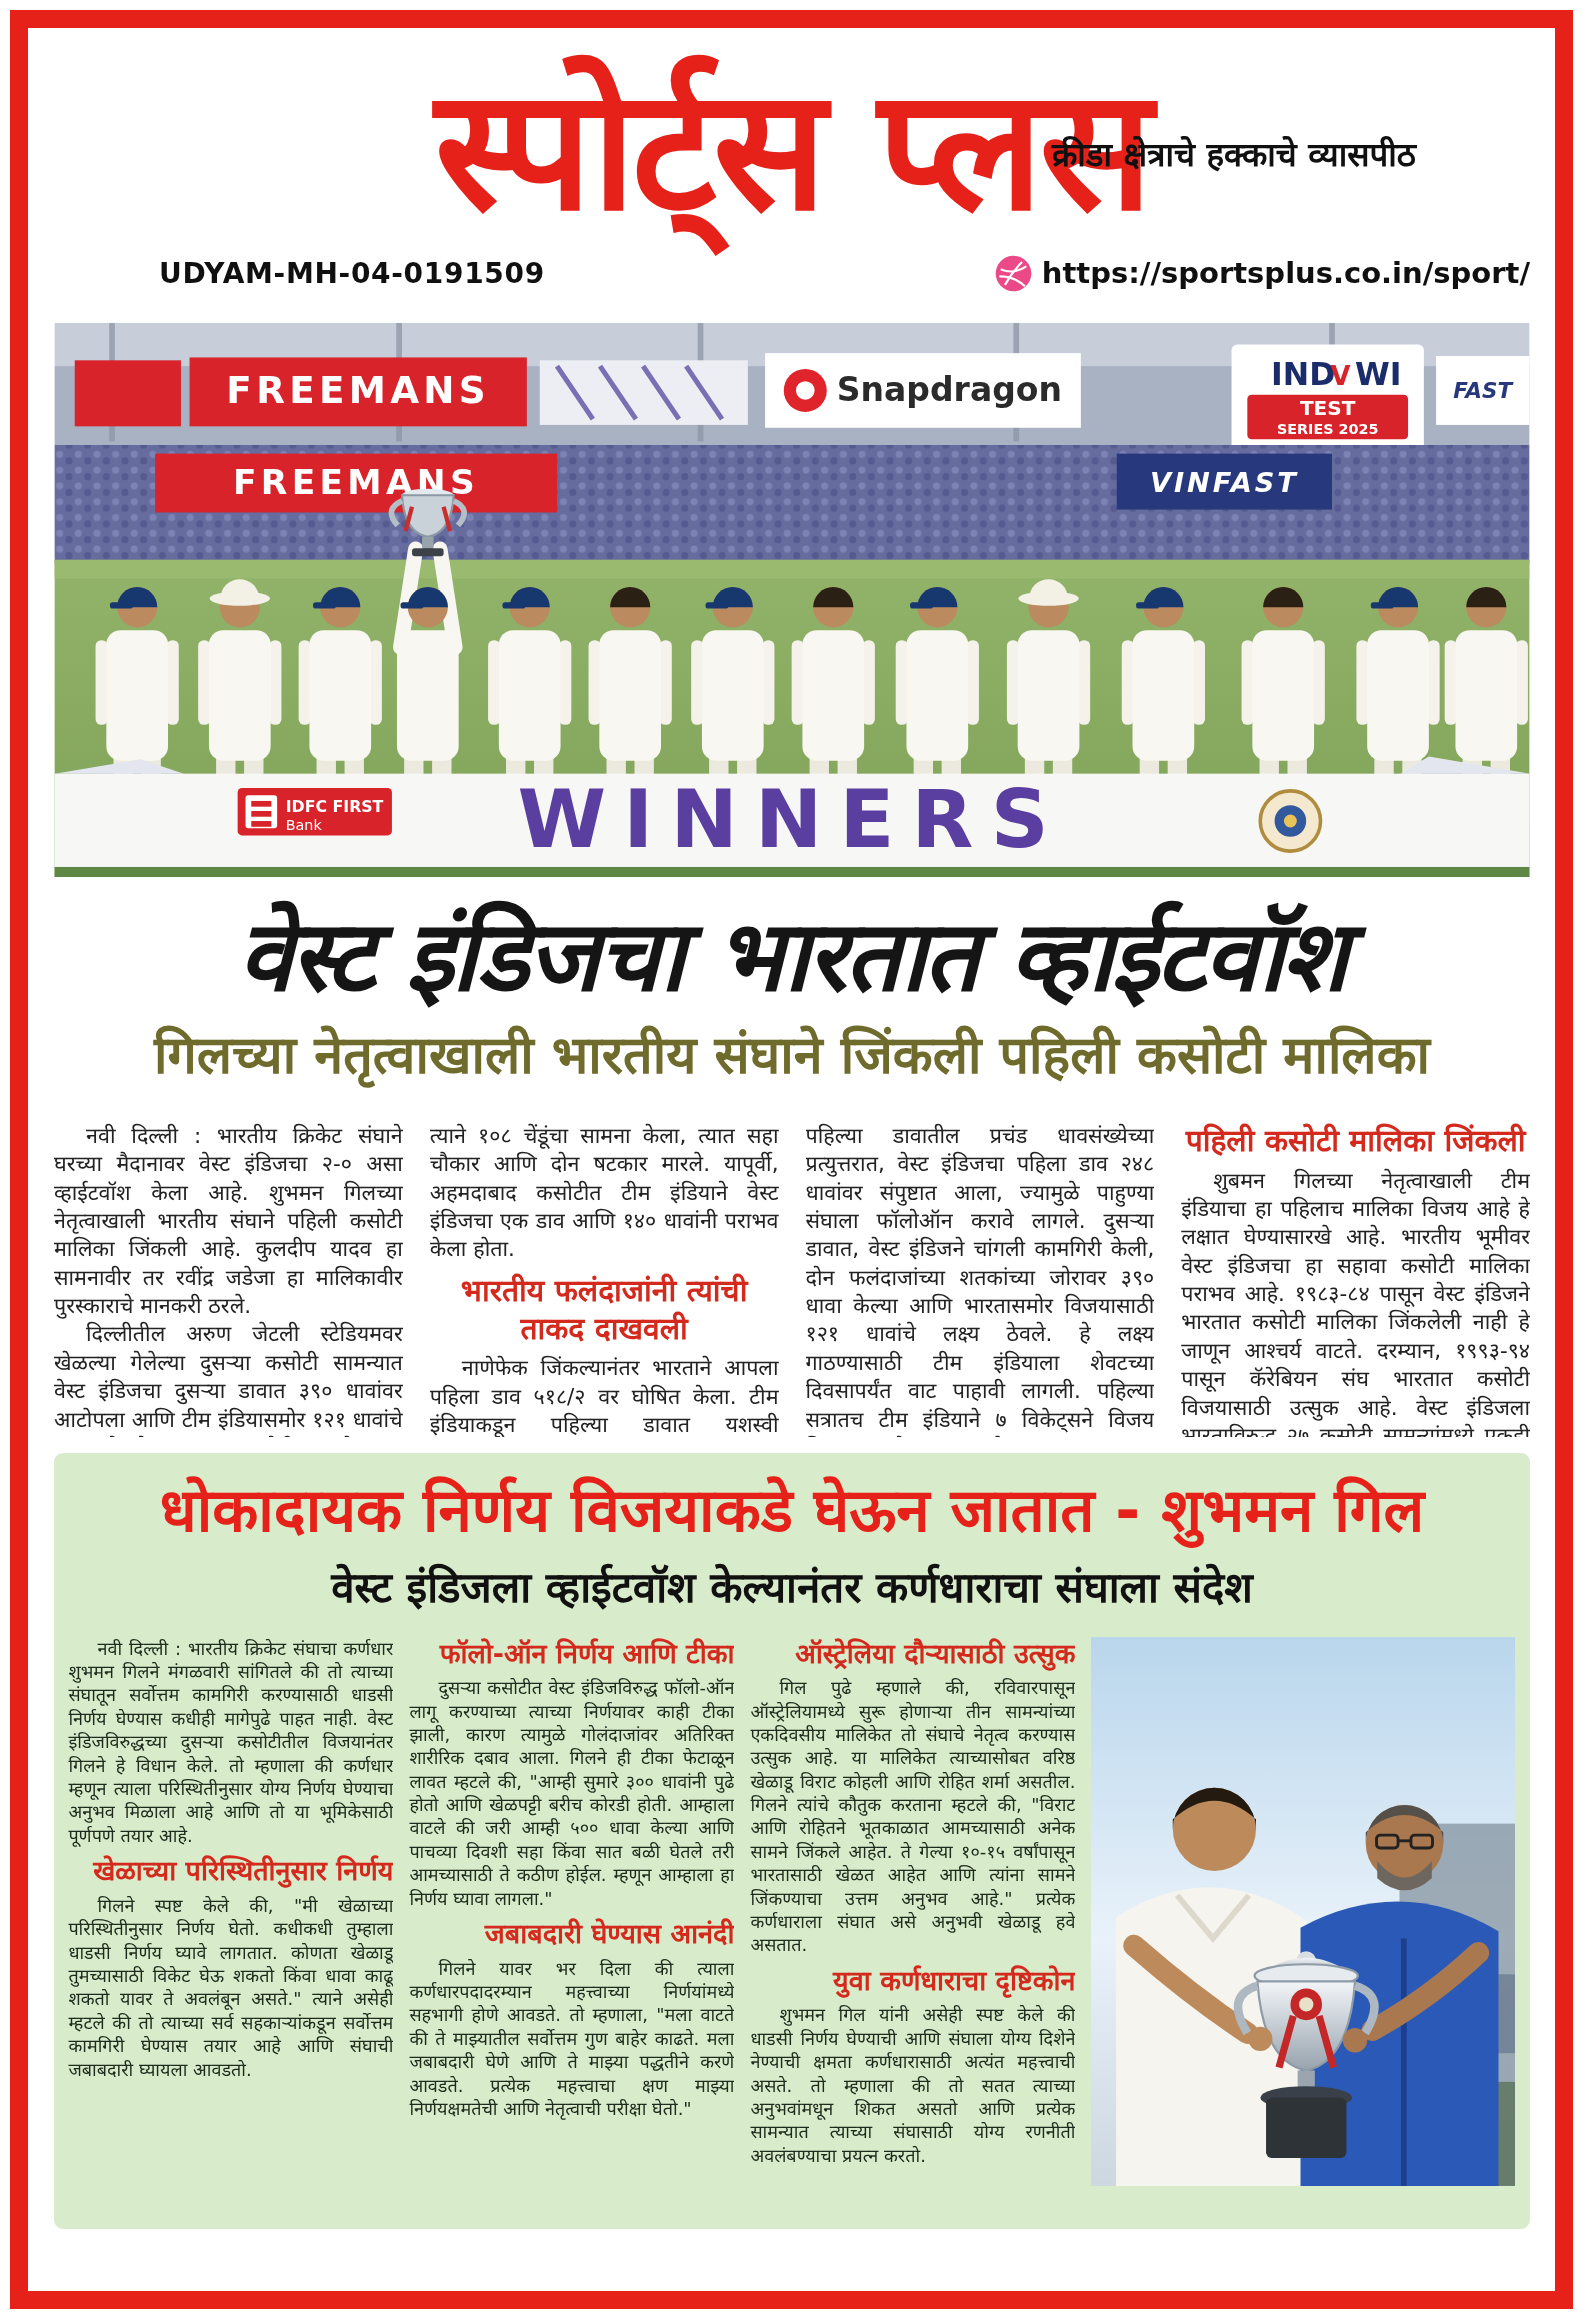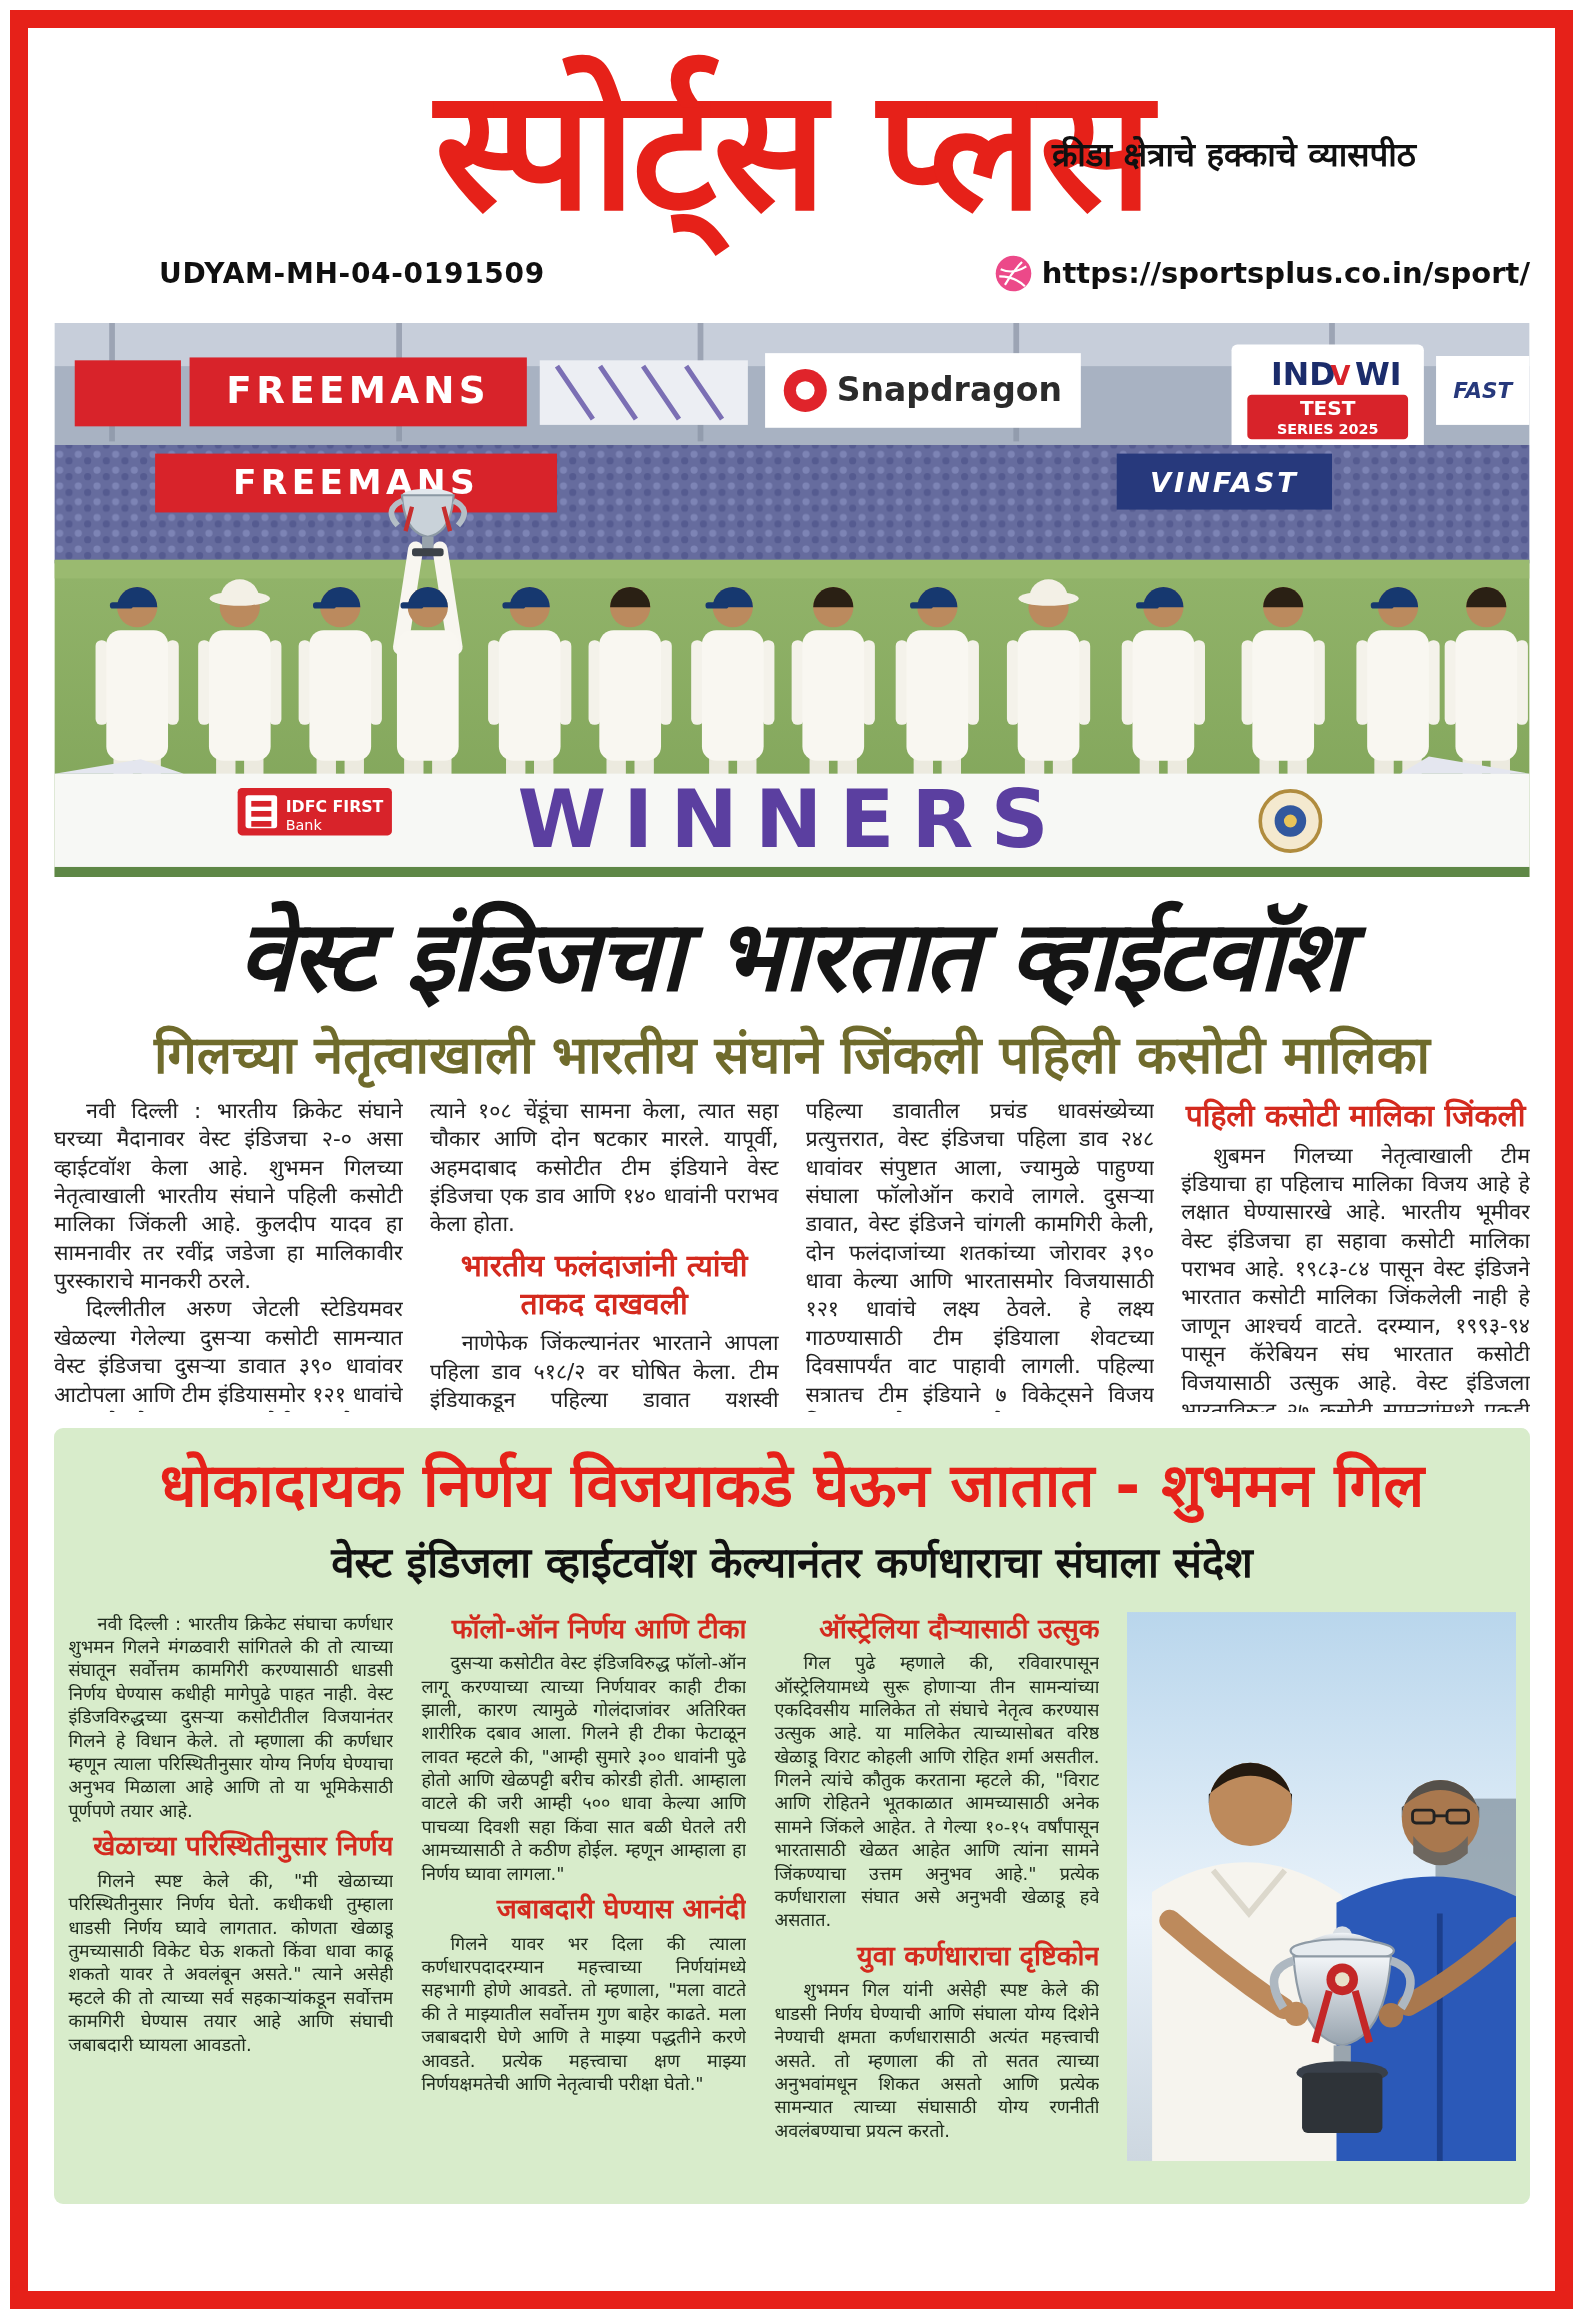--- a/index.html
+++ b/index.html
@@ -27,31 +27,31 @@
 
   
   .photo-wrap{margin-top:24.4px;width:1344px;height:554px;}
   svg text{font-family:"DejaVu Sans",sans-serif;}
 
   
   .headline{margin-top:16px;text-align:center;font-size:98px;line-height:1.3;font-weight:700;color:#151515;letter-spacing:-2.2px;white-space:nowrap;font-style:italic;}
   .subheadline{margin-top:2.9px;text-align:center;font-size:52px;line-height:1.25;font-weight:700;color:var(--olive);white-space:nowrap;}
 
   
-  .cols{display:flex;gap:27px;margin-top:9px;height:315px;overflow:hidden;}
+  .cols{display:flex;gap:27px;margin-top:34px;height:315px;overflow:hidden;}
   .col{flex:1;font-size:21.5px;line-height:1.32;text-align:justify;color:#222;overflow:hidden;}
   .col p{margin:0;text-indent:32px;}
   .col p.cont{text-indent:0;}
   .col-head{color:var(--darkred);font-size:30px;line-height:1.25;font-weight:700;text-align:center;margin:8.6px 0 7.2px;}
 
   
   .green{margin-top:16px;background:var(--green);padding:21.5px 14.4px 18.7px;height:776px;border-radius:9px;}
   .g-head{color:var(--red);font-size:60px;line-height:1.2;font-weight:700;text-align:center;white-space:nowrap;}
   .g-sub{color:#111;font-size:42px;line-height:1.2;font-weight:700;text-align:center;margin-top:17px;}
-  .g-cols{display:flex;gap:28px;margin-top:23px;height:569px;overflow:hidden;}
+  .g-cols{display:flex;gap:16px;margin-top:23px;height:569px;overflow:hidden;}
   .g-col{width:325px;flex:none;font-size:18px;line-height:1.3;text-align:justify;color:#1e2a1c;overflow:hidden;}
   .g-col p{margin:0;text-indent:29px;}
   .g-col-head{color:var(--darkred);font-size:27px;line-height:1.25;font-weight:700;text-align:right;margin:7.2px 0 5.7px;}
   .g-photo{width:424px;height:549px;flex:none;}
 </style>
 </head>
 <body>
 
 <div class="page">
   <div class="frame"></div>

